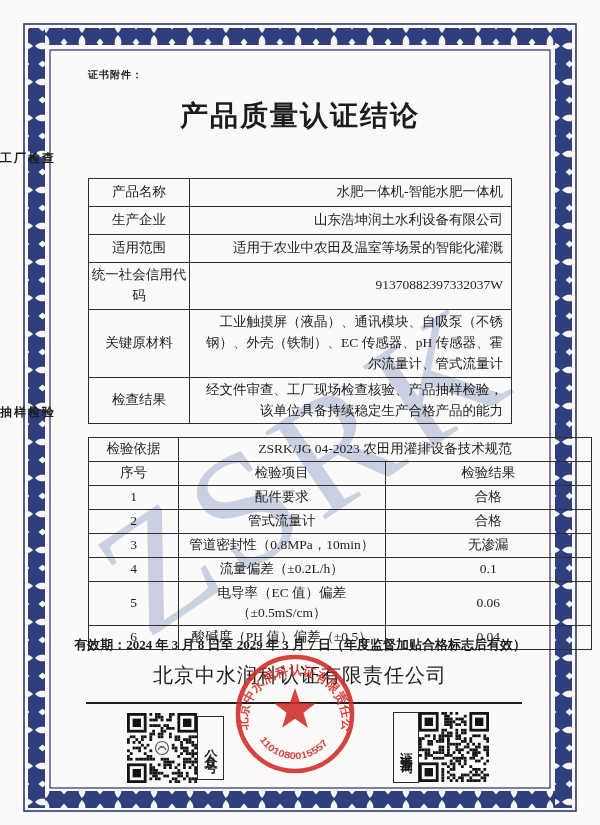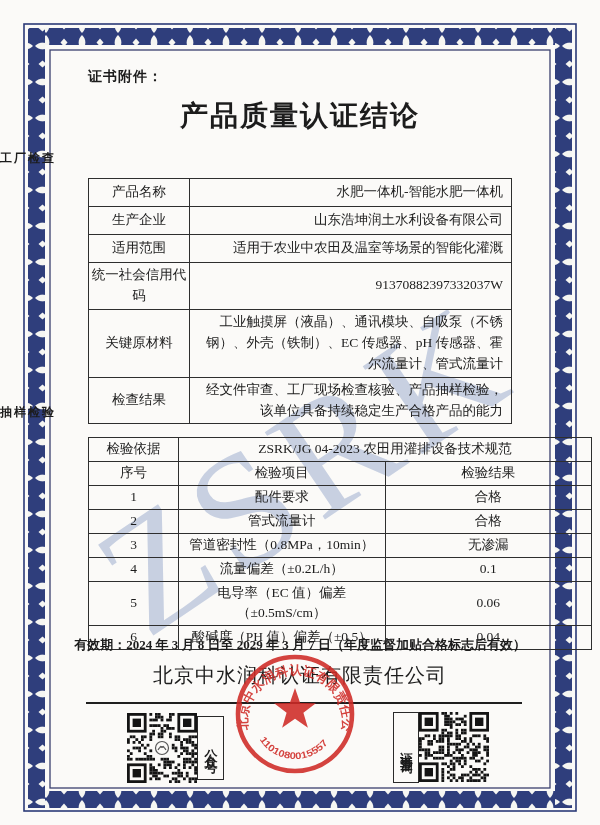--- a/index.html
+++ b/index.html
@@ -12,21 +12,21 @@
   }
   .border-svg { position:absolute; left:0; top:0; z-index:2; pointer-events:none; }
   .watermark {
     position:absolute; left:305px; top:468px; z-index:1;
     transform:translate(-50%,-50%) rotate(-34deg);
     font-size:162px; letter-spacing:10px; font-weight:400;
     color:#a9b7d4; opacity:.62; white-space:nowrap;
     font-family:"Liberation Serif","DejaVu Serif",serif;
   }
   .content { position:absolute; inset:0; z-index:3; }
-  .attach { position:absolute; left:88px; top:68px; font-size:14px; font-weight:bold; letter-spacing:1px; }
+  .attach { position:absolute; left:88px; top:68px; font-size:10px; font-weight:bold; letter-spacing:1px; }
   .title  { position:absolute; left:0; right:0; top:97px; text-align:center; font-size:28px; font-weight:bold; letter-spacing:2px; }
   .sec    { position:absolute; left:0; right:0; font-size:12px; font-weight:bold; letter-spacing:2px; }
   .sec1 { top:150px; }
   .sec2 { top:404px; }
   table { border-collapse:collapse; table-layout:fixed; background:transparent; }
   td { border:1.4px solid #2e2e2e; font-size:13.5px; line-height:1.55; vertical-align:middle; }
   .t1 { position:absolute; left:88px; top:178px; width:424px; }
   .t1 td.lab { width:99px; text-align:center; padding:2px 2px; }
   .t1 td.val { width:315px; text-align:right; padding:2px 8px; }
   .t1 tr.s td { height:28px; }

